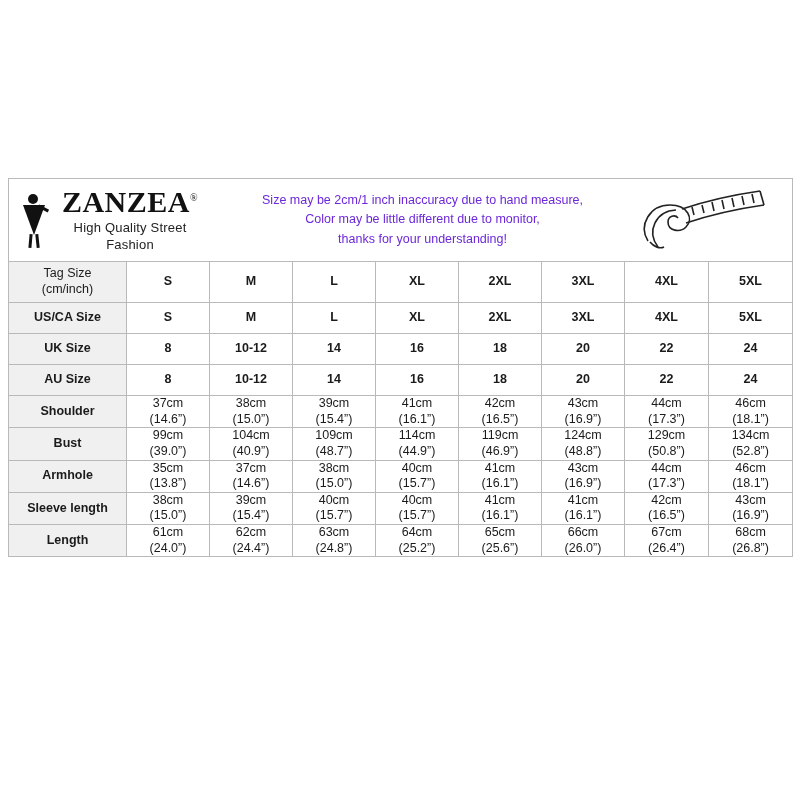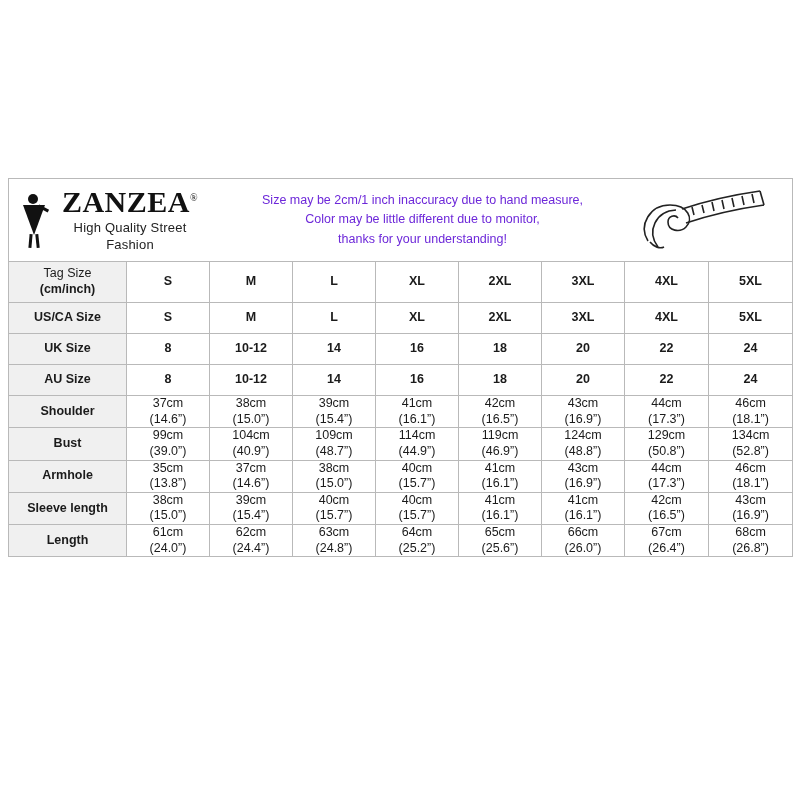--- a/index.html
+++ b/index.html
@@ -144,21 +144,21 @@
     font-weight: bold;
     font-size: 12.5px;
   }
   td.measure {
     height: 45px;
     font-size: 12.5px;
   }
   td.measure .cm { display: block; text-align: center; }
   td.measure .inch { display: block; }
   .tagsize-line1 { display: block; font-weight: normal; }
-  .tagsize-line2 { display: block; font-weight: bold; }
+  .tagsize-line2 { display: block; font-weight: normal; }
 </style>
 </head>
 <body>
 
 <div id="page">
   <div class="chart-wrap">
     <table class="size-chart">
       <colgroup>
         <col style="width:118px">
         <col style="width:83px">

